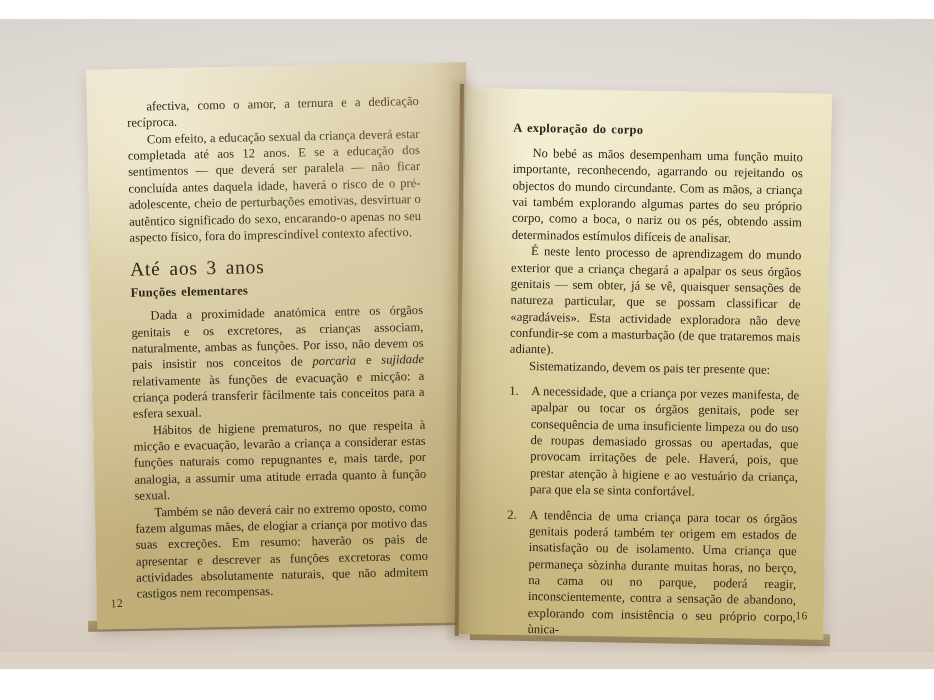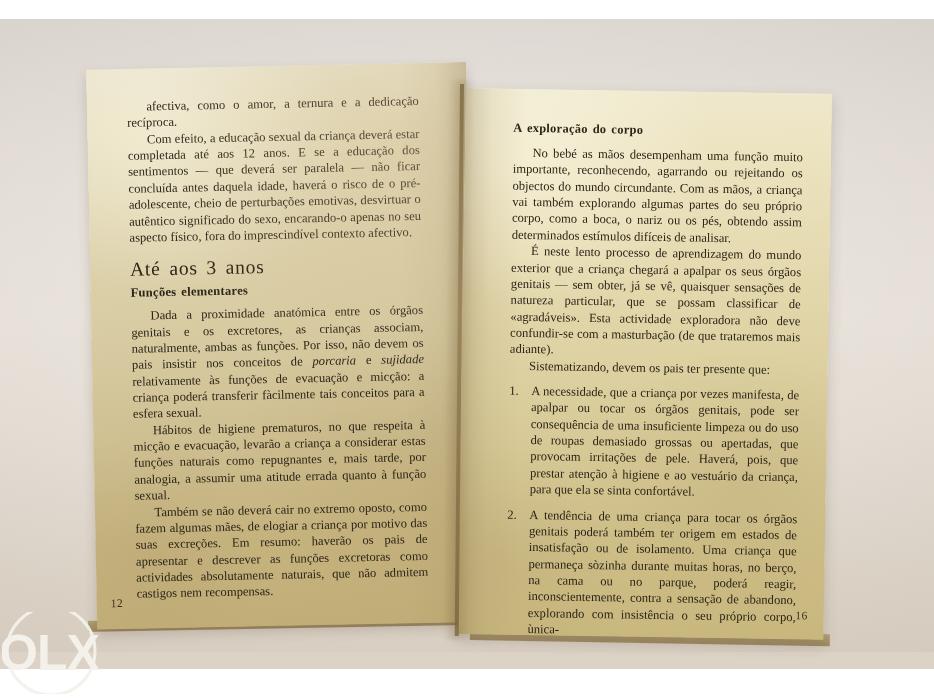--- a/index.html
+++ b/index.html
@@ -354,20 +354,14 @@
 
       <div class="gutter"></div>
     </div>
 
     <div class="spine-soft"></div>
     <div class="spine"></div>
   </div>
 
   <div class="strip-bottom"></div>
 
-  <div class="olx">
-    <svg width="108" height="82" viewBox="0 0 108 82">
-      <circle cx="49" cy="39" r="44" fill="none" stroke="#f4f1eb" stroke-width="3" opacity="0.95"></circle>
-      <text x="47" y="58" text-anchor="middle" font-family="Liberation Sans, sans-serif" font-size="50" font-weight="bold" fill="#f4f1ea" letter-spacing="-1">OLX</text>
-    </svg>
-  </div>
 
 </div>
 
 </body></html>

